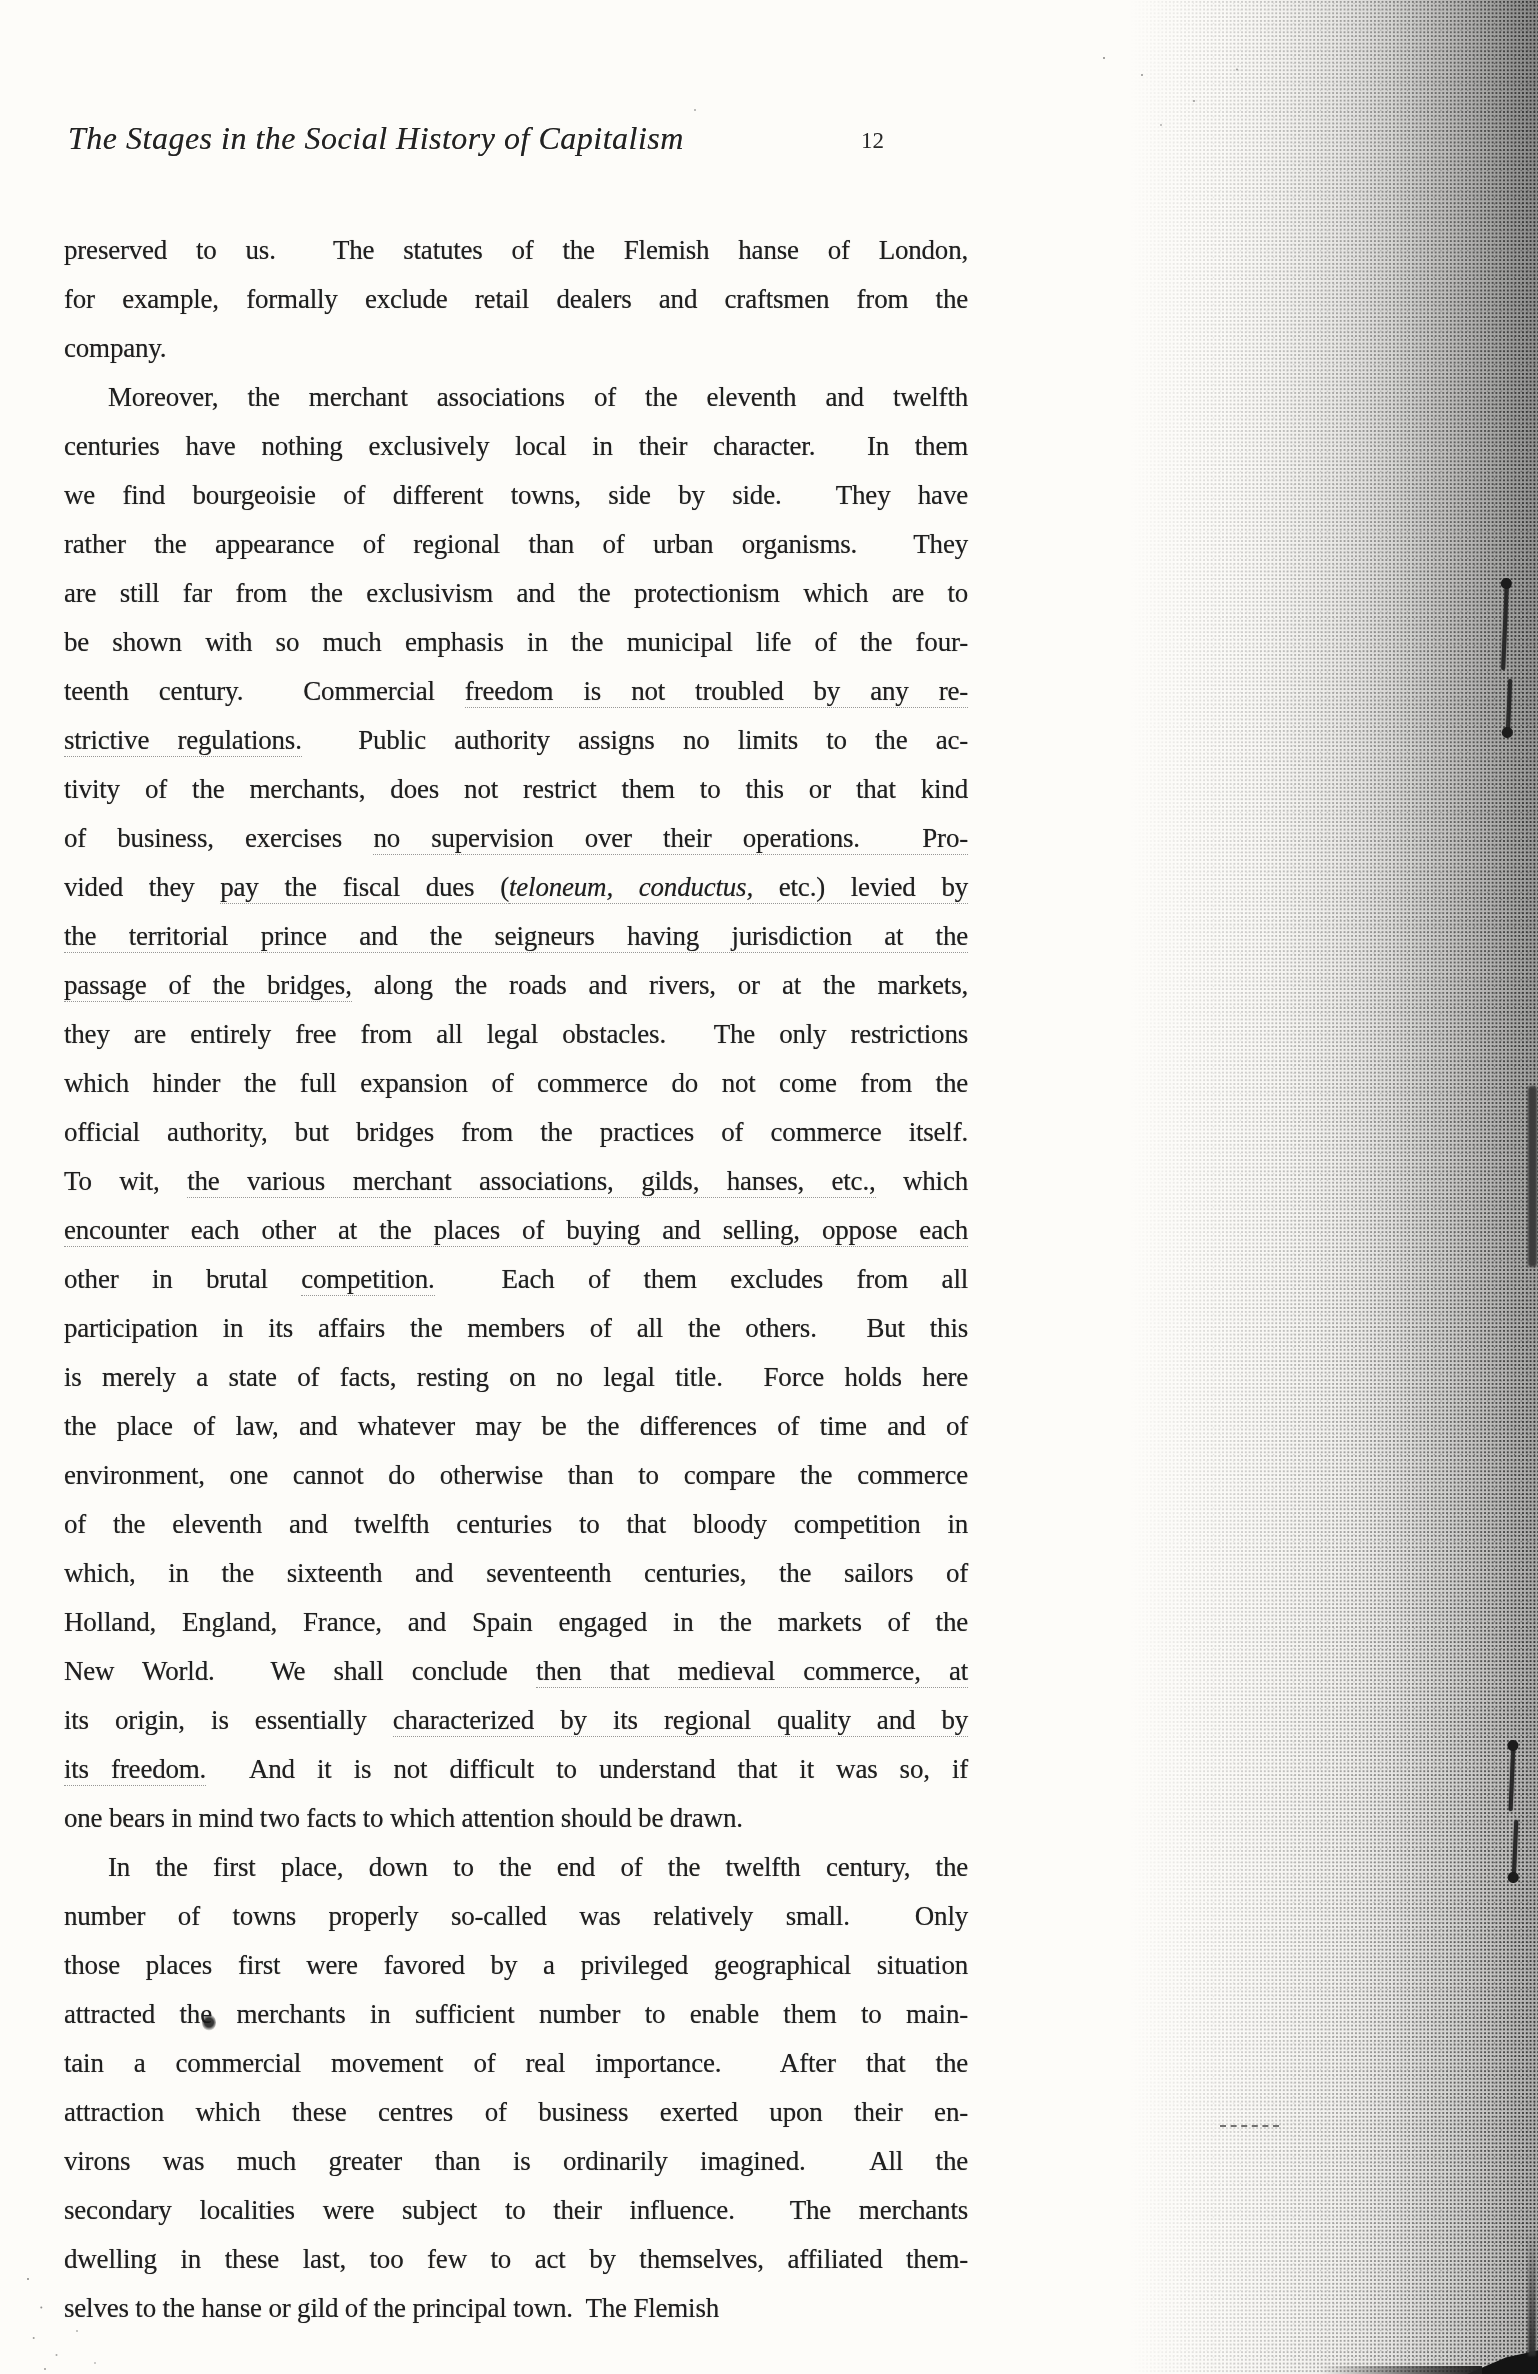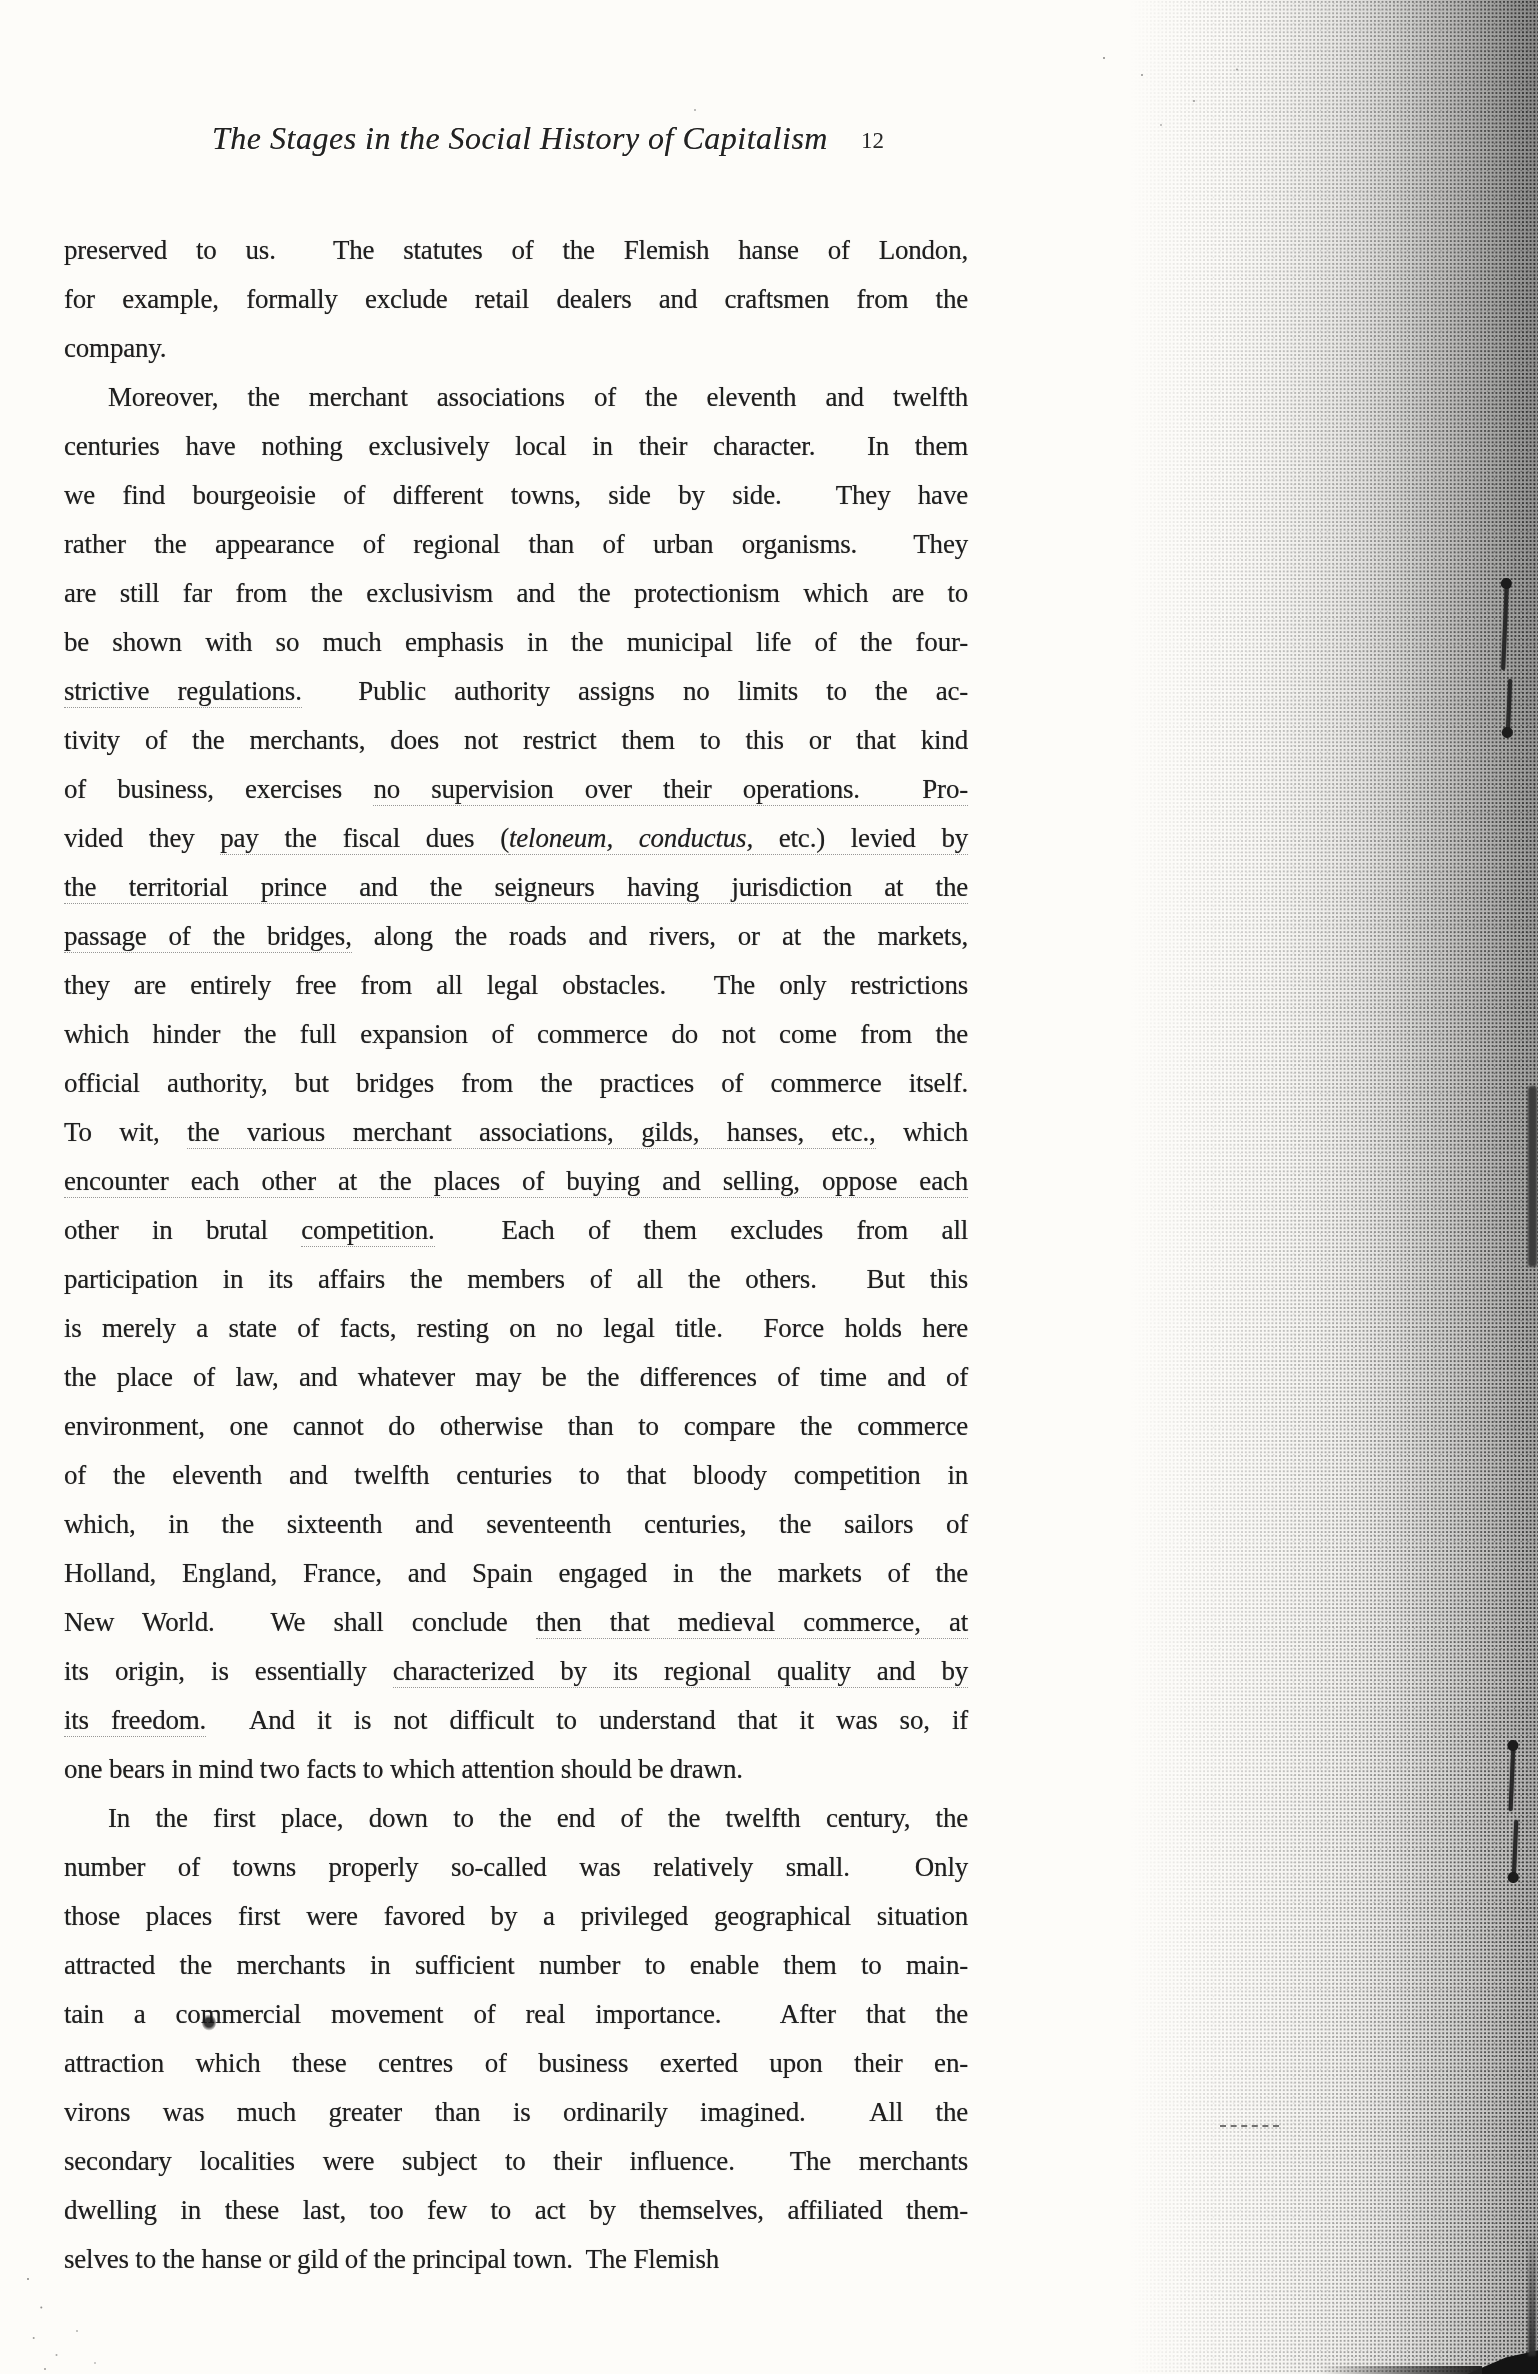--- a/index.html
+++ b/index.html
@@ -25,21 +25,21 @@
     -webkit-mask-image: linear-gradient(to right, transparent 0%, rgba(0,0,0,0.45) 50%, #000 100%);
             mask-image: linear-gradient(to right, transparent 0%, rgba(0,0,0,0.45) 50%, #000 100%);
     pointer-events:none;
   }
 
   
   .header {
     position:absolute; left:68px; top:120px; width:904px; height:57px;
   }
   .header .title {
-    display:block; text-align:center;
+    display:block; text-align:left;
     font-style:italic; font-size:32px; letter-spacing:0.5px;
     color:#222;
     text-shadow:0 0 0.6px rgba(0,0,0,0.5);
   }
   .header .pagenum {
     position:absolute; right:88px; top:7.6px;
     font-size:23px; font-style:normal; color:#2a2a2a;
   }
 
   
@@ -135,20 +135,21 @@
   <div class="body-text">
       <div class="line"><span class="">preserved to us.&nbsp; The statutes of the Flemish hanse of London,</span></div>
       <div class="line"><span class="">for example, formally exclude retail dealers and craftsmen from the</span></div>
       <div class="line line-last"><span class="">company.</span></div>
       <div class="line line-indent"><span class="">Moreover, the merchant associations of the eleventh and twelfth</span></div>
       <div class="line"><span class="">centuries have nothing exclusively local in their character.&nbsp; In them</span></div>
       <div class="line"><span class="">we find bourgeoisie of different towns, side by side.&nbsp; They have</span></div>
       <div class="line"><span class="">rather the appearance of regional than of urban organisms.&nbsp; They</span></div>
       <div class="line"><span class="">are still far from the exclusivism and the protectionism which are to</span></div>
       <div class="line"><span class="">be shown with so much emphasis in the municipal life of the four-</span></div>
+      <div class="line"><span class="">teenth century.&nbsp; Commercial </span><span class="pu">freedom is not troubled by any re-</span></div>
       <div class="line"><span class="pu">strictive regulations.</span><span class="">&nbsp; Public authority assigns no limits to the ac-</span></div>
       <div class="line"><span class="">tivity of the merchants, does not restrict them to this or that kind</span></div>
       <div class="line"><span class="">of business, exercises </span><span class="pu">no supervision over their operations.&nbsp; Pro-</span></div>
       <div class="line"><span class="">vided they </span><span class="pu">pay the fiscal dues (</span><span class="it pu">teloneum, conductus,</span><span class="pu"> etc.) levied by</span></div>
       <div class="line"><span class="pu">the territorial prince and the seigneurs having jurisdiction at the</span></div>
       <div class="line"><span class="pu">passage of the bridges,</span><span class=""> along the roads and rivers, or at the markets,</span></div>
       <div class="line"><span class="">they are entirely free from all legal obstacles.&nbsp; The only restrictions</span></div>
       <div class="line"><span class="">which hinder the full expansion of commerce do not come from the</span></div>
       <div class="line"><span class="">official authority, but bridges from the practices of commerce itself.</span></div>
       <div class="line"><span class="">To wit, </span><span class="pu">the various merchant associations, gilds, hanses, etc.,</span><span class=""> which</span></div>

